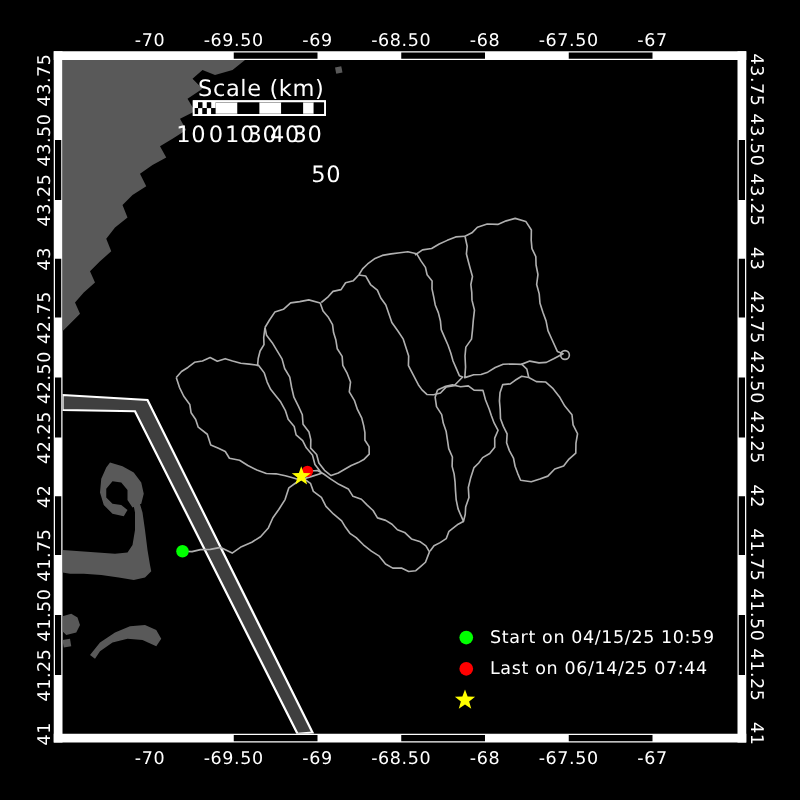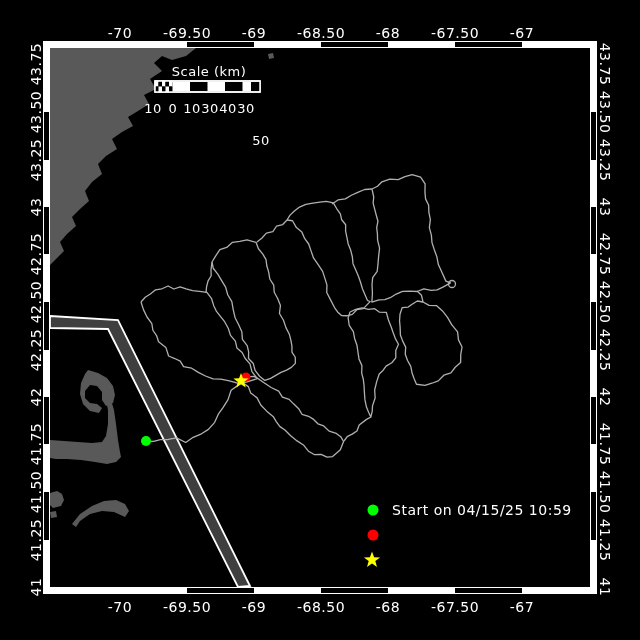--- a/index.html
+++ b/index.html
@@ -1,21 +1,21 @@
 <!DOCTYPE html>
 <html><head>
 <meta charset="utf-8">
 <style>
   html,body{margin:0;padding:0;background:#000;}
   #screen{position:relative;width:640px;height:640px;background:#000;overflow:hidden;
           font-family:"DejaVu Sans",sans-serif;}
   #mapsvg{position:absolute;left:0;top:0;}
   .axis-label{position:absolute;color:#fff;font-size:14px;white-space:nowrap;
               font-family:"DejaVu Sans",sans-serif;letter-spacing:0.5px;}
-  .hud-text{position:absolute;color:#fff;font-size:13px;white-space:nowrap;
+  .hud-text{position:absolute;color:#fff;font-size:18px;white-space:nowrap;
             font-family:"DejaVu Sans",sans-serif;letter-spacing:0.5px;}
   .center{transform:translate(-50%,-50%);}
   .legend-row{position:absolute;color:#fff;font-size:14px;white-space:nowrap;
               font-family:"DejaVu Sans",sans-serif;letter-spacing:0.5px;transform:translate(0,-50%);}
 </style>
 </head>
 <body>
 
 <div id="screen">
   <svg id="mapsvg" width="640" height="640" viewBox="0 0 640 640">
@@ -99,20 +99,21 @@
   <div class="hud-text center" id="scale-title" style="left:209px;top:71px;">Scale (km)</div>
   <div class="hud-text center" style="left:153px;top:108px;">10</div>
   <div class="hud-text center" style="left:173px;top:108px;">0</div>
   <div class="hud-text center" style="left:192px;top:108px;">10</div>
   <div class="hud-text center" style="left:210px;top:108px;">30</div>
   <div class="hud-text center" style="left:228px;top:108px;">40</div>
   <div class="hud-text center" style="left:246px;top:108px;">30</div>
   <div class="hud-text center" style="left:261px;top:108px;margin-top:32px;">50</div>
 
   <div class="legend-row" style="left:392px;top:510px;">Start on 04/15/25 10:59</div>
+  <div class="legend-row" style="left:392px;top:535px;">Last on 06/14/25 07:44</div>
 <div class="axis-label" style="left: 120px; top: 33px; transform: translate(-50%, -50%);">-70</div>
     <div class="axis-label" style="left: 187px; top: 33px; transform: translate(-50%, -50%);">-69.50</div>
     <div class="axis-label" style="left: 254px; top: 33px; transform: translate(-50%, -50%);">-69</div>
     <div class="axis-label" style="left: 321px; top: 33px; transform: translate(-50%, -50%);">-68.50</div>
     <div class="axis-label" style="left: 388px; top: 33px; transform: translate(-50%, -50%);">-68</div>
     <div class="axis-label" style="left: 455px; top: 33px; transform: translate(-50%, -50%);">-67.50</div>
     <div class="axis-label" style="left: 522px; top: 33px; transform: translate(-50%, -50%);">-67</div>
     <div class="axis-label" style="left: 120px; top: 607px; transform: translate(-50%, -50%);">-70</div>
     <div class="axis-label" style="left: 187px; top: 607px; transform: translate(-50%, -50%);">-69.50</div>
     <div class="axis-label" style="left: 254px; top: 607px; transform: translate(-50%, -50%);">-69</div>

